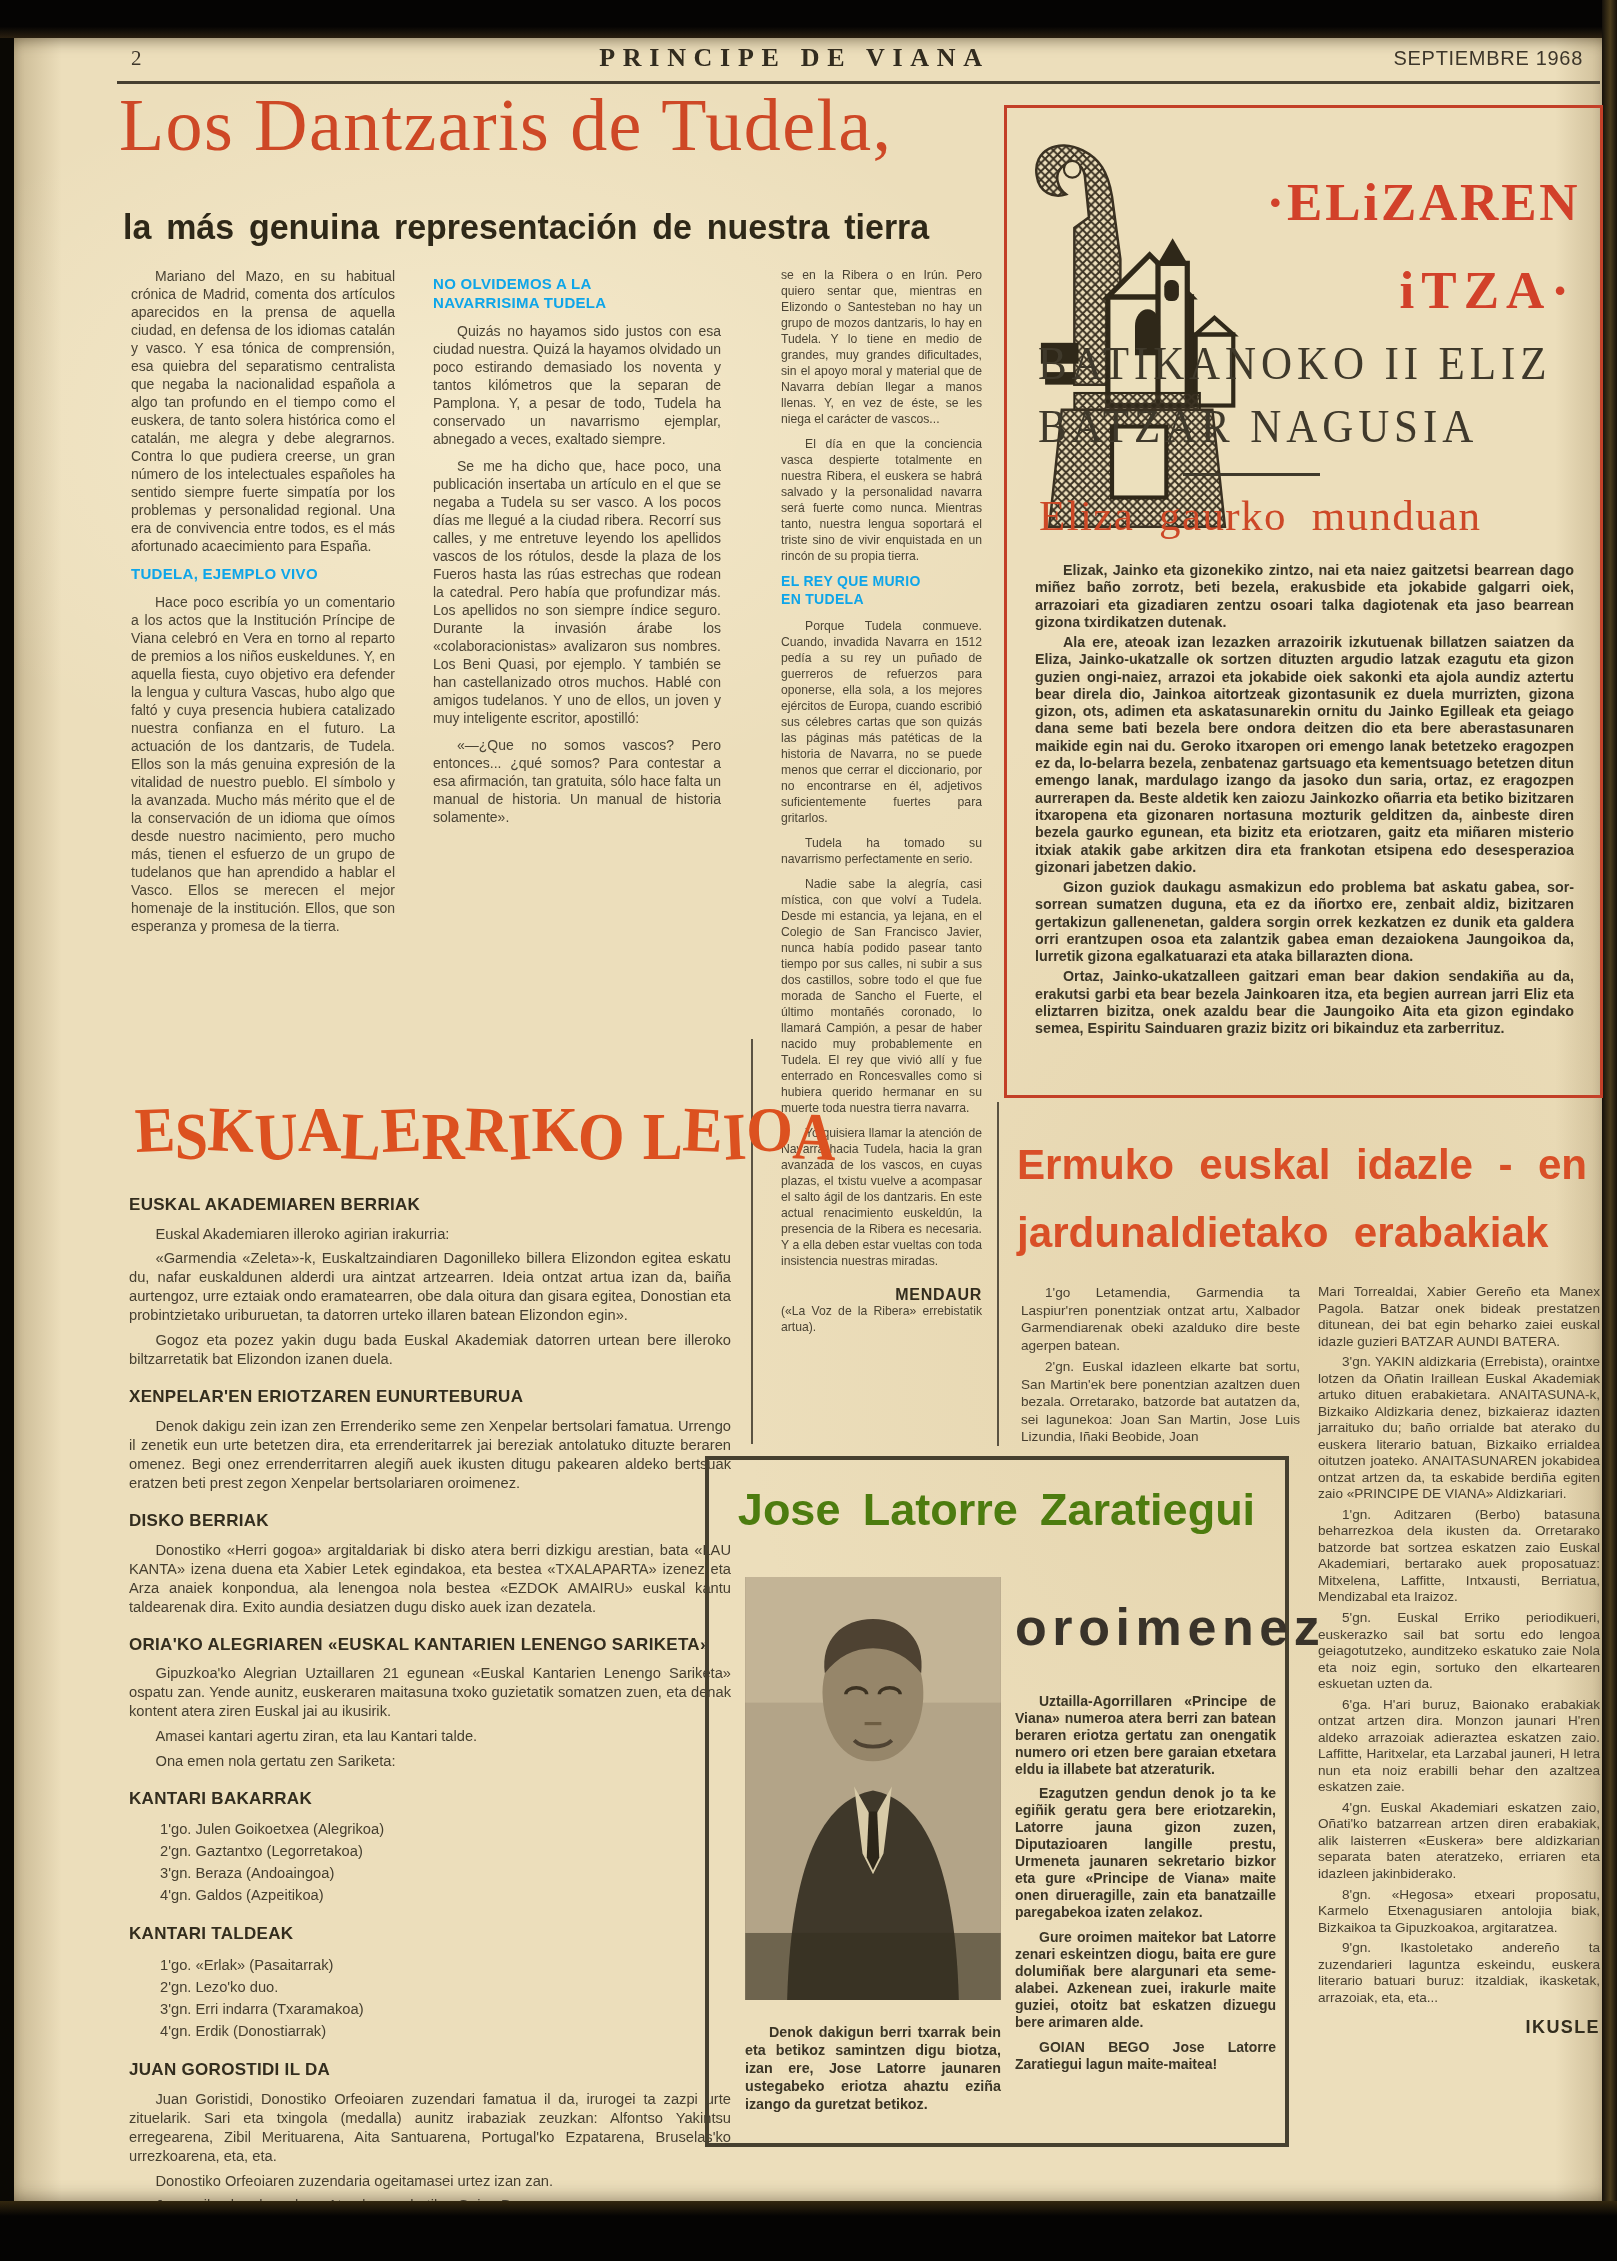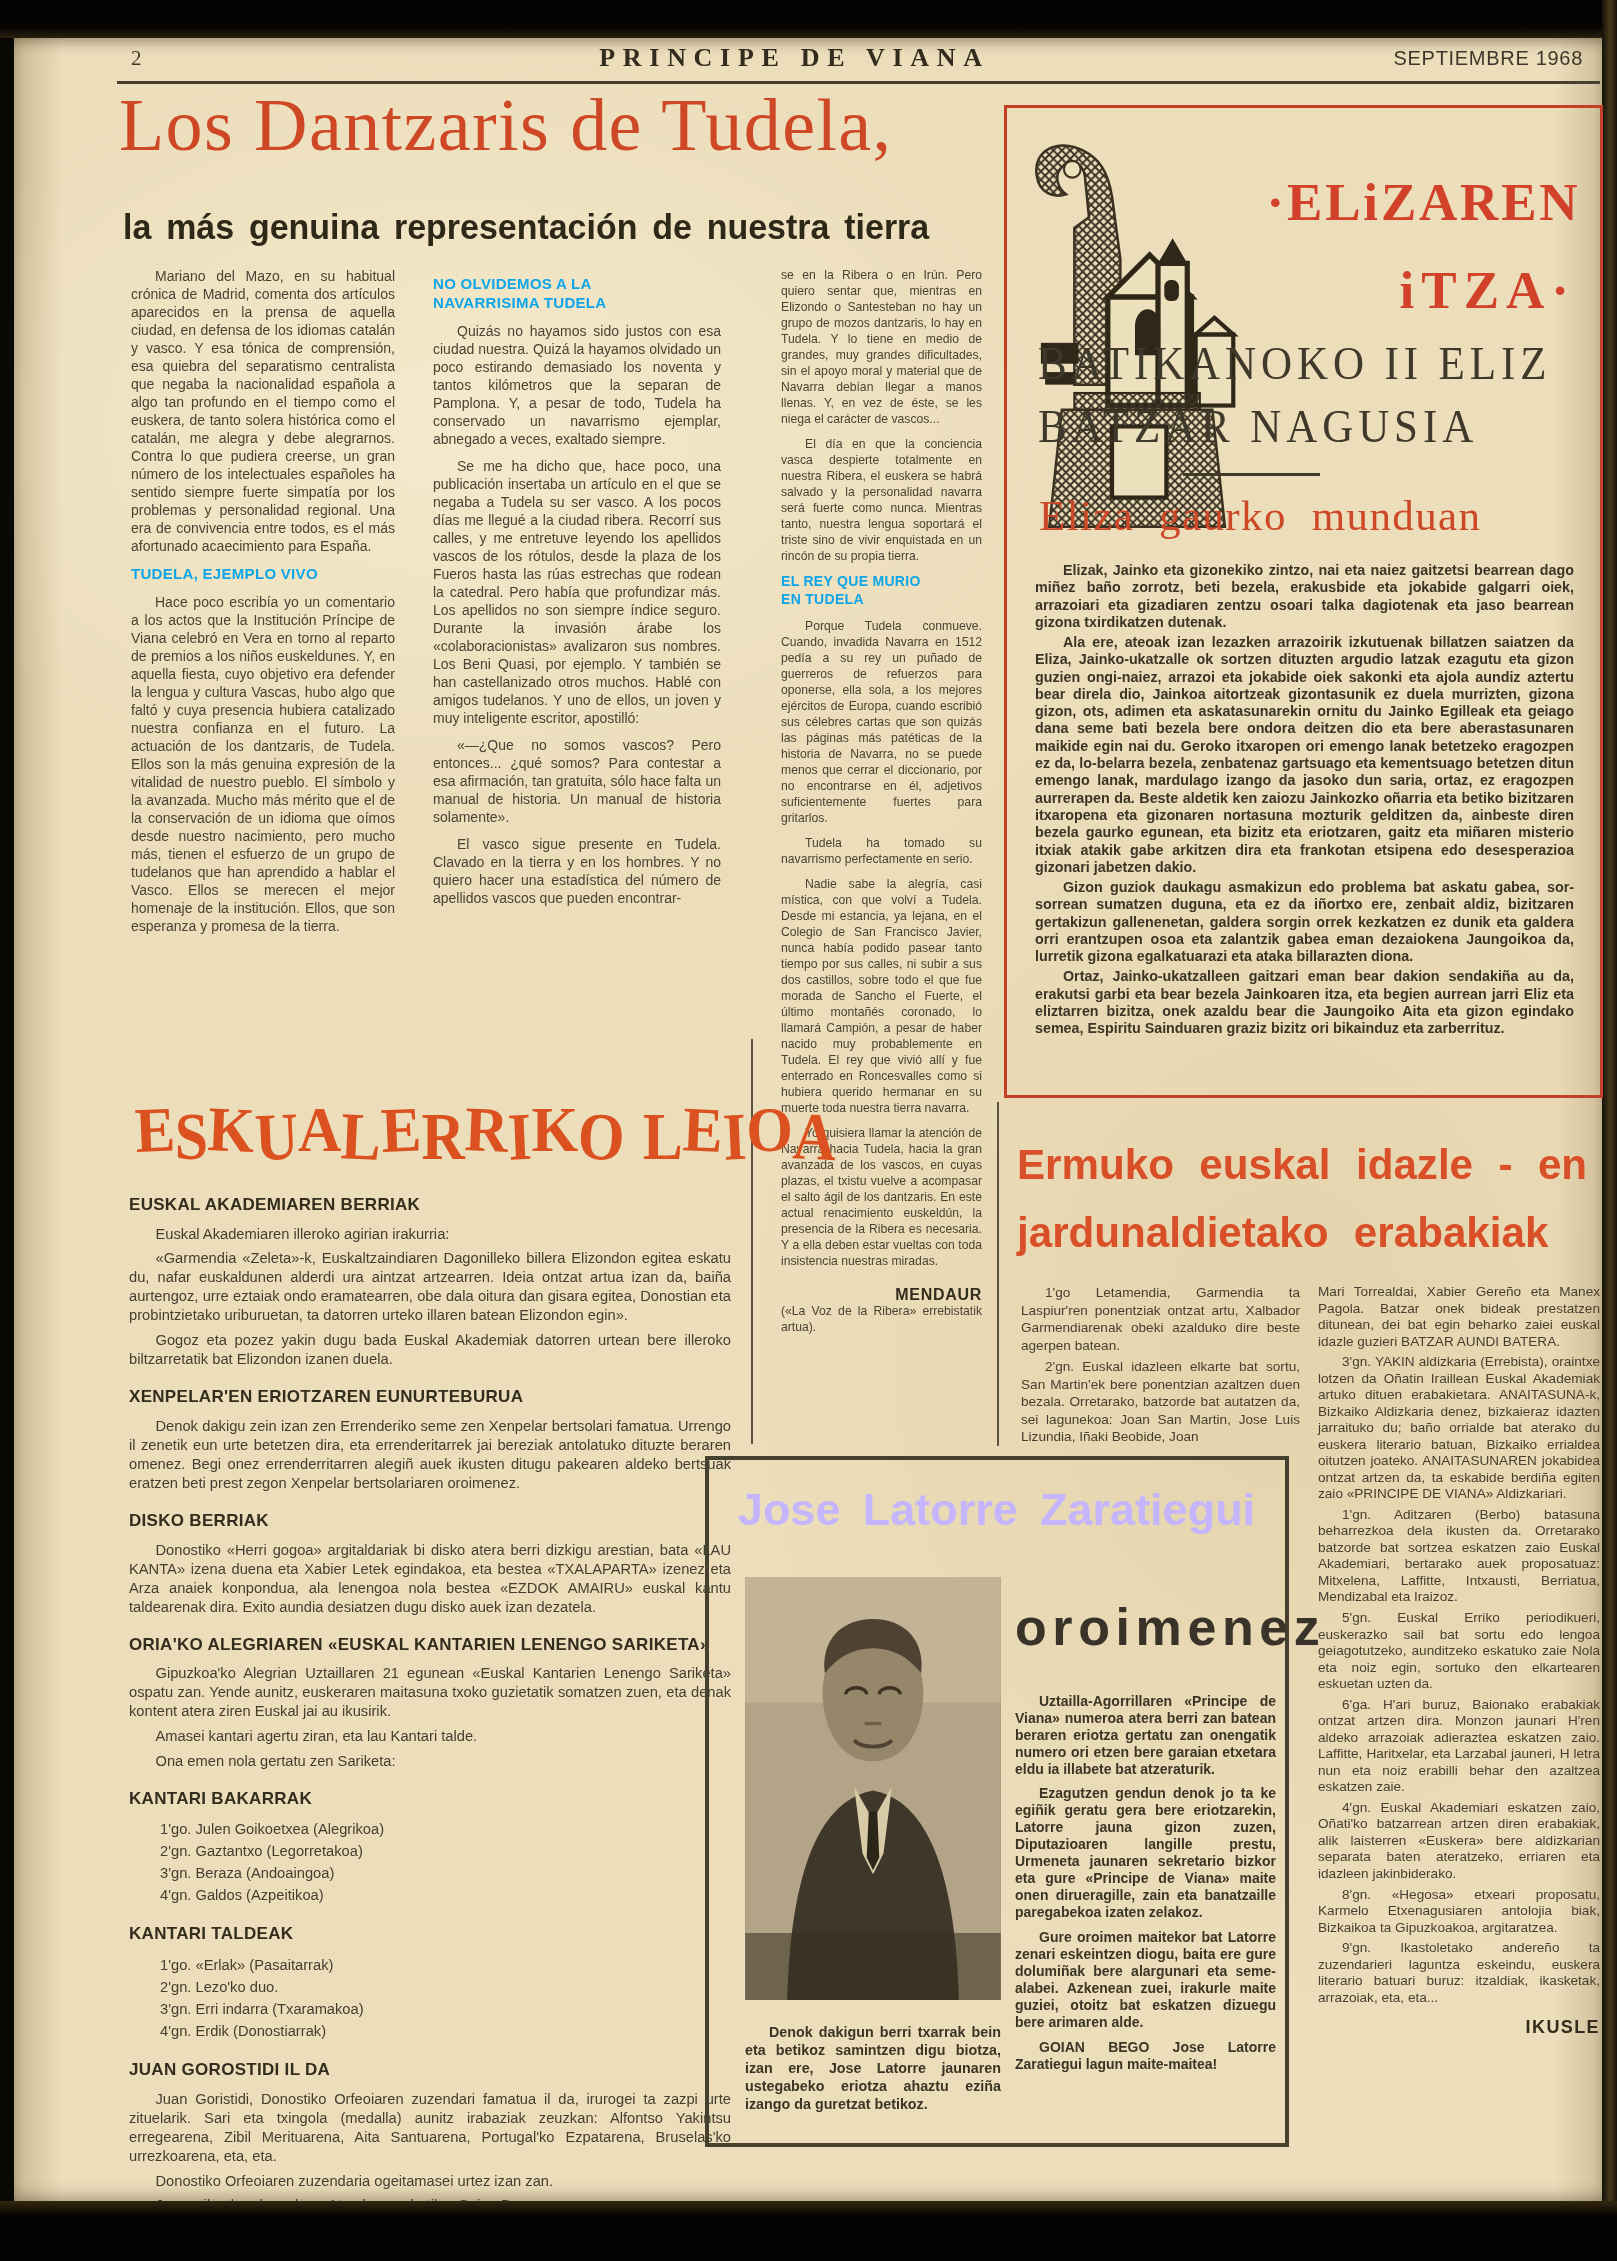--- a/index.html
+++ b/index.html
@@ -81,21 +81,21 @@
   .ermuko-col { text-align:justify; color:#473f30; }
   .ermuko-col p { text-indent:24px; margin:0 0 4.2px 0; }
   #ermuko-left { left:1021px; top:1284px; width:279px; font-size:13.6px; line-height:17.5px; }
   #ermuko-right { left:1318px; top:1284px; width:282px; font-size:13.6px; line-height:16.5px; }
   #ermuko-right p.cont { text-indent:0; }
   .ikusle { text-align:right; font-weight:bold; font-size:18px; letter-spacing:1.4px; color:#332d1e; margin-top:12.6px; }
 
   
   #latorre-box { left:705px; top:1456px; width:584px; height:691px; border:4.2px solid #46402f; }
   .latorre-hl { left:0; top:24px; width:575px; text-align:center; font-size:45px; font-weight:bold;
-                color:#c4b5fd; word-spacing:9.8px; white-space:nowrap; }
+                color:#4d7c0f; word-spacing:9.8px; white-space:nowrap; }
   .latorre-photo { left:36px; top:117px; width:256px; height:423px; background:#b6a88d; overflow:hidden;
                    box-shadow: inset 0 0 42px rgba(60,45,20,.35); }
   .latorre-caption { left:36px; top:563px; width:256px; font-size:14.3px; line-height:18px; font-weight:bold;
                      text-align:justify; color:#3b3526; }
   .latorre-caption p { text-indent:24px; }
   #latorre-right { left:306px; top:117px; width:261px; }
   .oroimenez { font-size:52px; font-weight:bold; color:#39332a; letter-spacing:5.6px; margin:19.6px 0 36px 0; }
   #latorre-right p { font-size:14px; line-height:17px; font-weight:bold; text-align:justify;
                      color:#3b3526; text-indent:24px; margin:0 0 7.7px 0; }
 </style>
@@ -117,21 +117,20 @@
 <div class="abs col" id="col1">
   <p>Mariano del Mazo, en su habitual crónica de Madrid, comenta dos artículos aparecidos en la prensa de aquella ciudad, en defensa de los idiomas catalán y vasco. Y esa tónica de comprensión, esa quiebra del separatismo centralista que negaba la nacionalidad española a algo tan profundo en el tiempo como el euskera, de tanto solera histórica como el catalán, me alegra y debe alegrarnos. Contra lo que pudiera creerse, un gran número de los intelectuales españoles ha sentido siempre fuerte simpatía por los problemas y personalidad regional. Una era de convivencia entre todos, es el más afortunado acaecimiento para España.</p>
   <h3>TUDELA, EJEMPLO VIVO</h3>
   <p>Hace poco escribía yo un comentario a los actos que la Institución Príncipe de Viana celebró en Vera en torno al reparto de premios a los niños euskeldunes. Y, en aquella fiesta, cuyo objetivo era defender la lengua y cultura Vascas, hubo algo que faltó y cuya presencia hubiera catalizado nuestra confianza en el futuro. La actuación de los dantzaris, de Tudela. Ellos son la más genuina expresión de la vitalidad de nuestro pueblo. El símbolo y la avanzada. Mucho más mérito que el de la conservación de un idioma que oímos desde nuestro nacimiento, pero mucho más, tienen el esfuerzo de un grupo de tudelanos que han aprendido a hablar el Vasco. Ellos se merecen el mejor homenaje de la institución. Ellos, que son esperanza y promesa de la tierra.</p>
 </div>
 <div class="abs col" id="col2">
   <h3><span>NO OLVIDEMOS A LA</span><br><span>NAVARRISIMA TUDELA</span></h3>
   <p>Quizás no hayamos sido justos con esa ciudad nuestra. Quizá la hayamos olvidado un poco estirando demasiado los noventa y tantos kilómetros que la separan de Pamplona. Y, a pesar de todo, Tudela ha conservado un navarrismo ejemplar, abnegado a veces, exaltado siempre.</p>
   <p>Se me ha dicho que, hace poco, una publicación insertaba un artículo en el que se negaba a Tudela su ser vasco. A los pocos días me llegué a la ciudad ribera. Recorrí sus calles, y me entretuve leyendo los apellidos vascos de los rótulos, desde la plaza de los Fueros hasta las rúas estrechas que rodean la catedral. Pero había que profundizar más. Los apellidos no son siempre índice seguro. Durante la invasión árabe los «colaboracionistas» avalizaron sus nombres. Los Beni Quasi, por ejemplo. Y también se han castellanizado otros muchos. Hablé con amigos tudelanos. Y uno de ellos, un joven y muy inteligente escritor, apostilló:</p>
   <p>«—¿Que no somos vascos? Pero entonces... ¿qué somos? Para contestar a esa afirmación, tan gratuita, sólo hace falta un manual de historia. Un manual de historia solamente».</p>
-  <p>El vasco sigue presente en Tudela. Clavado en la tierra y en los hombres. Y no quiero hacer una estadística del número de apellidos vascos que pueden encontrar-</p>
 </div>
 <div class="abs col" id="col3">
   <p style="text-indent:0">se en la Ribera o en Irún. Pero quiero sentar que, mientras en Elizondo o Santesteban no hay un grupo de mozos dantzaris, lo hay en Tudela. Y lo tiene en medio de grandes, muy grandes dificultades, sin el apoyo moral y material que de Navarra debían llegar a manos llenas. Y, en vez de éste, se les niega el carácter de vascos...</p>
   <p>El día en que la conciencia vasca despierte totalmente en nuestra Ribera, el euskera se habrá salvado y la personalidad navarra será fuerte como nunca. Mientras tanto, nuestra lengua soportará el triste sino de vivir enquistada en un rincón de su propia tierra.</p>
   <h3><span>EL REY QUE MURIO</span><br><span>EN TUDELA</span></h3>
   <p>Porque Tudela conmueve. Cuando, invadida Navarra en 1512 pedía a su rey un puñado de guerreros de refuerzos para oponerse, ella sola, a los mejores ejércitos de Europa, cuando escribió sus célebres cartas que son quizás las páginas más patéticas de la historia de Navarra, no se puede menos que cerrar el diccionario, por no encontrarse en él, adjetivos suficientemente fuertes para gritarlos.</p>
   <p>Tudela ha tomado su navarrismo perfectamente en serio.</p>
   <p>Nadie sabe la alegría, casi mística, con que volví a Tudela. Desde mi estancia, ya lejana, en el Colegio de San Francisco Javier, nunca había podido pasear tanto tiempo por sus calles, ni subir a sus dos castillos, sobre todo el que fue morada de Sancho el Fuerte, el último montañés coronado, lo llamará Campión, a pesar de haber nacido muy probablemente en Tudela. El rey que vivió allí y fue enterrado en Roncesvalles como si hubiera querido hermanar en su muerte toda nuestra tierra navarra.</p>
   <p>Yo quisiera llamar la atención de Navarra hacia Tudela, hacia la gran avanzada de los vascos, en cuyas plazas, el txistu vuelve a acompasar el salto ágil de los dantzaris. En este actual renacimiento euskeldún, la presencia de la Ribera es necesaria. Y a ella deben estar vueltas con toda insistencia nuestras miradas.</p>
   <div class="byline">MENDAUR</div>

